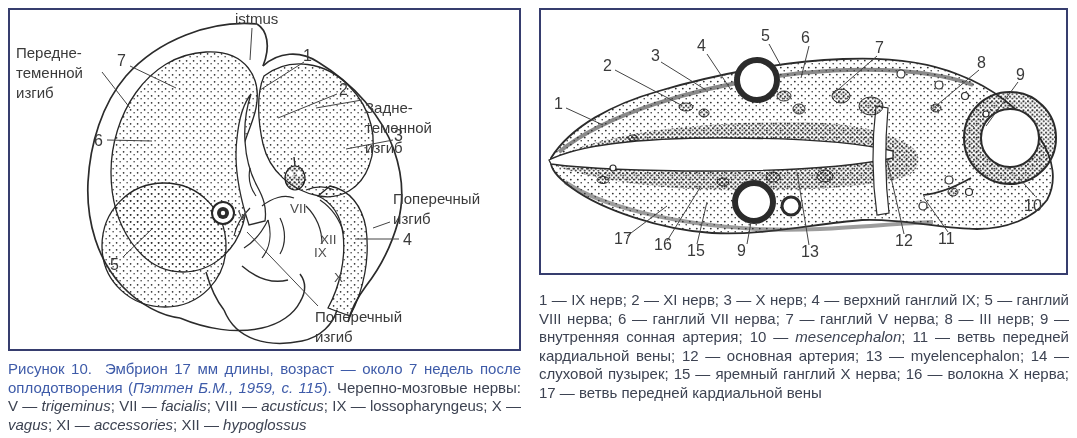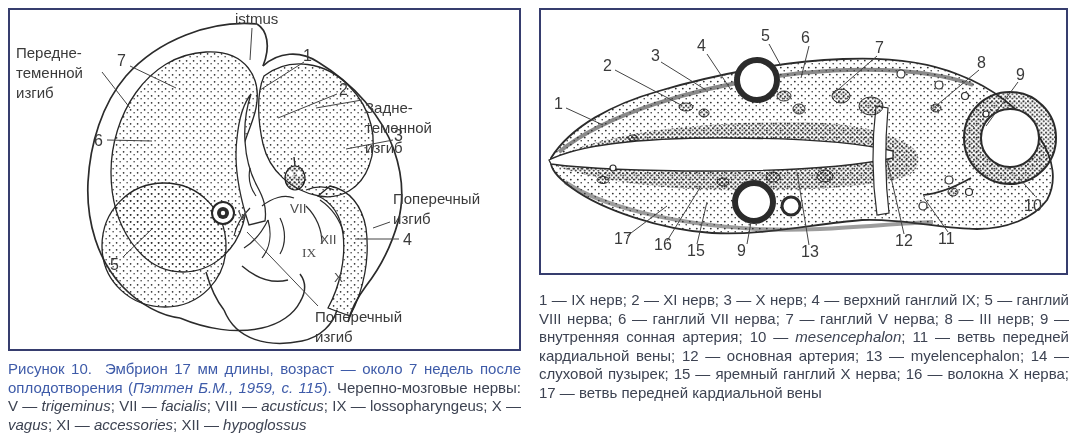--- a/index.html
+++ b/index.html
@@ -125,21 +125,21 @@
     <span class="lbl num" style="left:293px;top:38px;">1</span>
     <span class="lbl num" style="left:329px;top:72px;">2</span>
     <span class="lbl num" style="left:384px;top:118px;">3</span>
     <span class="lbl num" style="left:393px;top:222px;">4</span>
     <span class="lbl num" style="left:100px;top:247px;">5</span>
     <span class="lbl num" style="left:84px;top:123px;">6</span>
     <span class="lbl num" style="left:107px;top:43px;">7</span>
     <span class="lbl rom" style="left:228px;top:199px;">V</span>
     <span class="lbl rom" style="left:280px;top:192px;">VII</span>
     <span class="lbl rom" style="left:310px;top:223px;">XII</span>
-    <span class="lbl rom" style="left:292px;top:236px;font-family:Liberation Serif, serif;">IX</span>
+    <span class="lbl rom" style="left:304px;top:236px;">IX</span>
     <span class="lbl rom" style="left:324px;top:261px;">X</span>
   </div>
 
   <div class="panel" id="fig11-panel">
     <svg width="525" height="263" viewBox="0 0 525 263">
       <defs>
         <pattern id="s11" width="7" height="7" patternUnits="userSpaceOnUse">
           <circle cx="1.8" cy="1.6" r="0.9" fill="#2f2f2f"></circle>
           <circle cx="5.2" cy="4.8" r="0.8" fill="#2f2f2f"></circle>
         </pattern>

